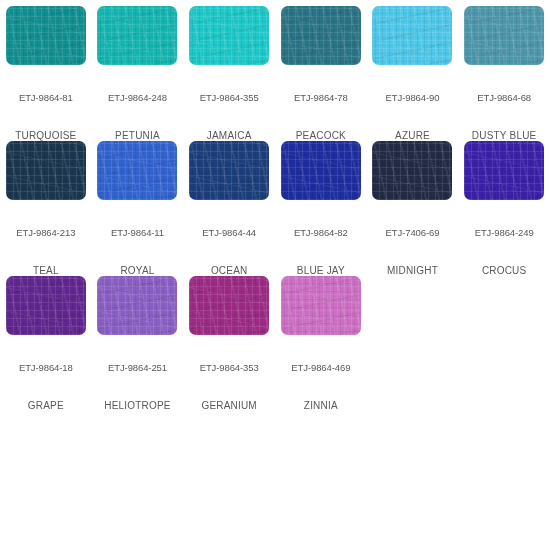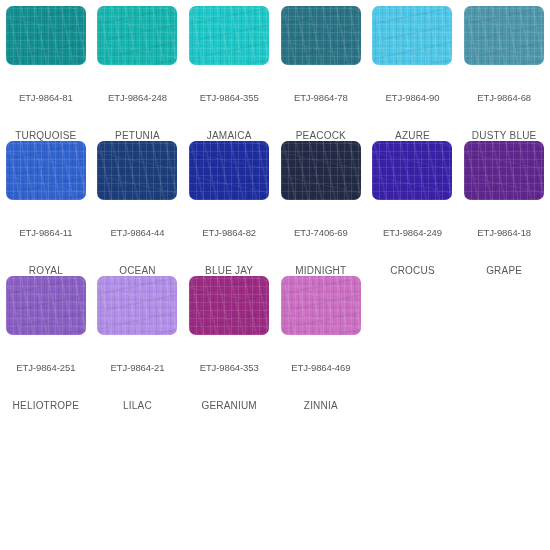--- a/index.html
+++ b/index.html
@@ -136,20 +136,25 @@
       <div class="swatch-chip" style="background-color: rgb(78, 199, 232);"></div>
       <div class="swatch-code">ETJ-9864-90</div>
       <div class="swatch-name">AZURE</div>
     </div>
     <div class="swatch-cell">
       <div class="swatch-chip" style="background-color: rgb(78, 151, 171);"></div>
       <div class="swatch-code">ETJ-9864-68</div>
       <div class="swatch-name">DUSTY BLUE</div>
     </div>
     <div class="swatch-cell">
+      <div class="swatch-chip" style="background-color: rgb(27, 55, 80);"></div>
+      <div class="swatch-code">ETJ-9864-213</div>
+      <div class="swatch-name">TEAL</div>
+    </div>
+    <div class="swatch-cell">
       <div class="swatch-chip" style="background-color: rgb(50, 99, 207);"></div>
       <div class="swatch-code">ETJ-9864-11</div>
       <div class="swatch-name">ROYAL</div>
     </div>
     <div class="swatch-cell">
       <div class="swatch-chip" style="background-color: rgb(28, 63, 124);"></div>
       <div class="swatch-code">ETJ-9864-44</div>
       <div class="swatch-name">OCEAN</div>
     </div>
     <div class="swatch-cell">
@@ -171,25 +176,20 @@
       <div class="swatch-chip" style="background-color: rgb(96, 39, 143);"></div>
       <div class="swatch-code">ETJ-9864-18</div>
       <div class="swatch-name">GRAPE</div>
     </div>
     <div class="swatch-cell">
       <div class="swatch-chip" style="background-color: rgb(138, 95, 196);"></div>
       <div class="swatch-code">ETJ-9864-251</div>
       <div class="swatch-name">HELIOTROPE</div>
     </div>
     <div class="swatch-cell">
-      <div class="swatch-chip" style="background-color: rgb(177, 142, 232);"></div>
-      <div class="swatch-code">ETJ-9864-21</div>
-      <div class="swatch-name">LILAC</div>
-    </div>
-    <div class="swatch-cell">
       <div class="swatch-chip" style="background-color: rgb(156, 43, 132);"></div>
       <div class="swatch-code">ETJ-9864-353</div>
       <div class="swatch-name">GERANIUM</div>
     </div>
     <div class="swatch-cell">
       <div class="swatch-chip" style="background-color: rgb(204, 111, 196);"></div>
       <div class="swatch-code">ETJ-9864-469</div>
       <div class="swatch-name">ZINNIA</div>
     </div>
   </div>

